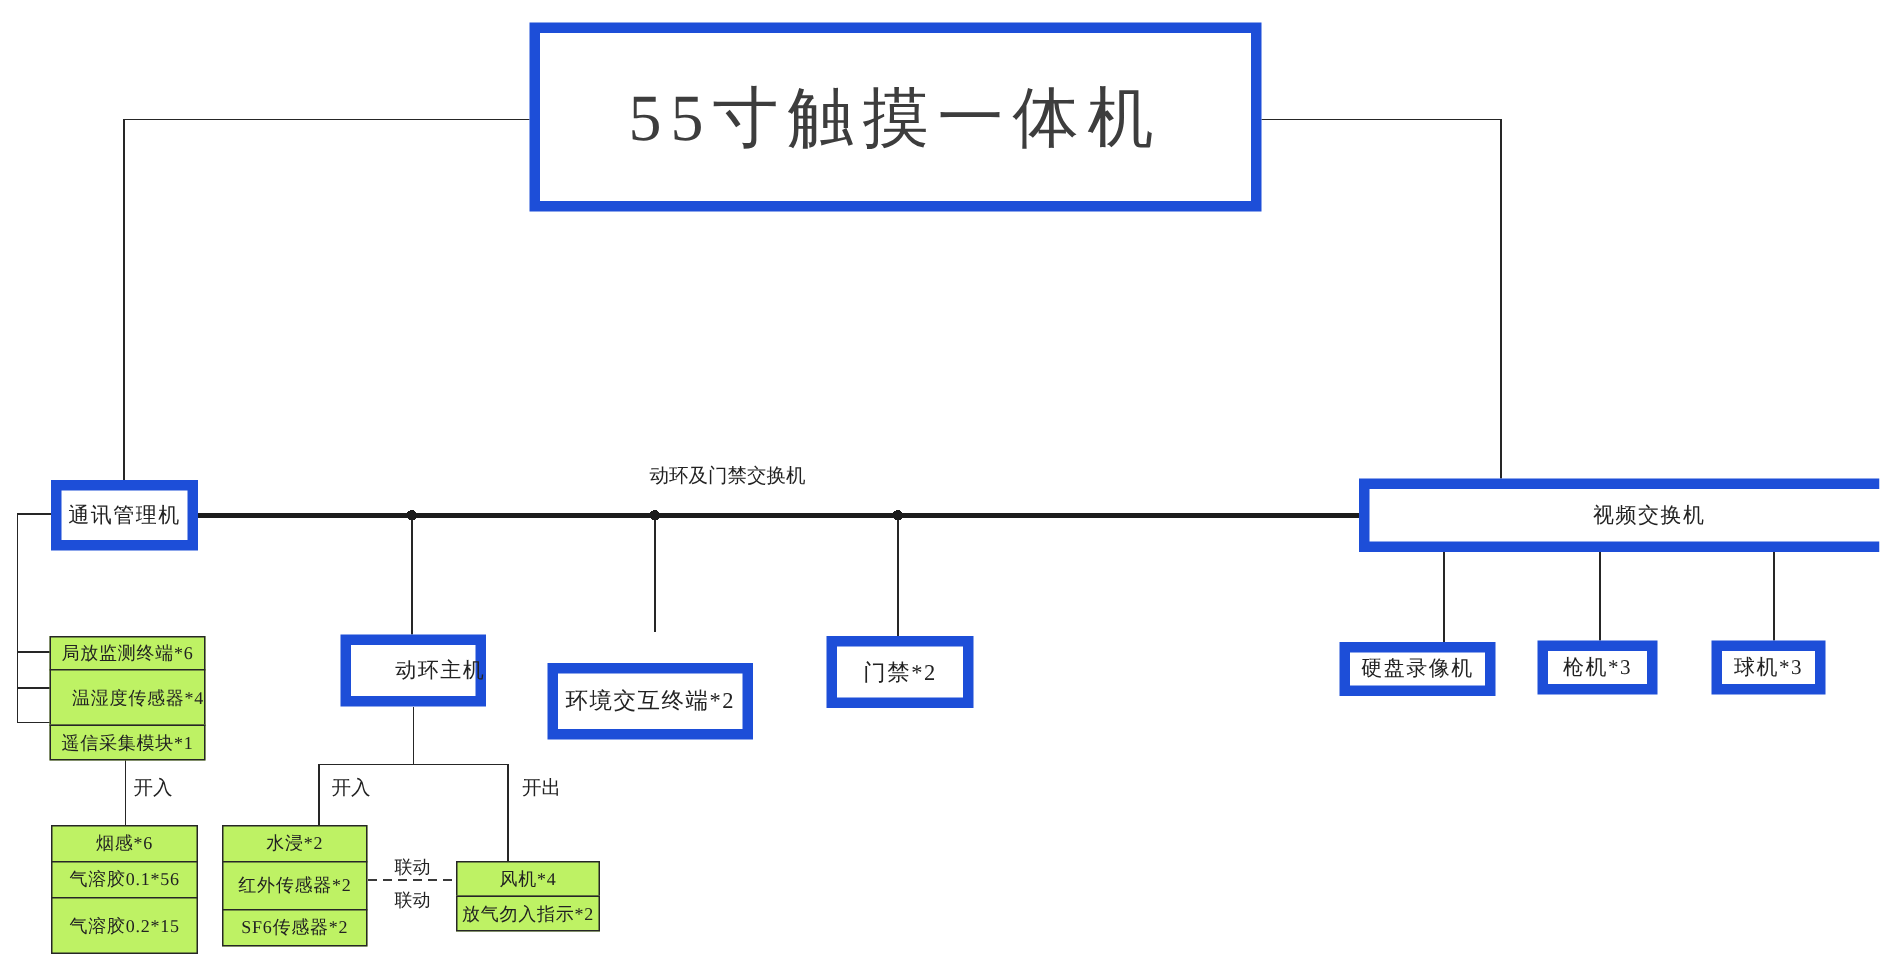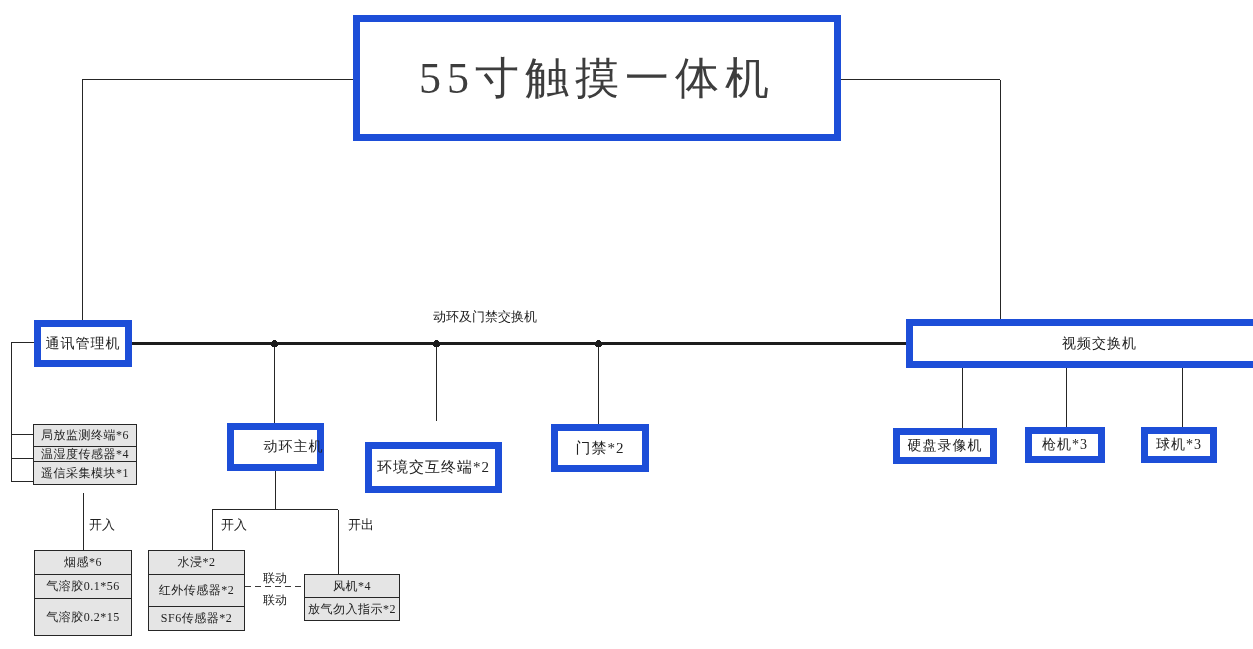--- a/index.html
+++ b/index.html
@@ -27,21 +27,21 @@
   }
   .title-box {
     font-size:44px;
     letter-spacing:6px;
     color:#3d3d3d;
     font-weight:400;
   }
   .stack { position:absolute; }
   .stack .row {
     border:1px solid #262626;
-    background:#e5e5e5;
+    background:#bef264;
     display:flex; align-items:center; justify-content:center;
     white-space:nowrap;
     font-size:12px;
     letter-spacing:0.5px;
   }
   .stack .row + .row { margin-top:-1px; }
   .lbl {
     position:absolute;
     white-space:nowrap;
     color:#222222;
@@ -127,21 +127,21 @@
     <span>枪机*3</span>
   </div>
   <div class="box" style="left:1141px; top:427px; width:76px; height:36px;">
     <span>球机*3</span>
   </div>
 
   <div class="stack" style="left:33px; top:424px; width:104px;">
     <div class="row" style="height:23px;">
       <span>局放监测终端*6</span>
     </div>
-    <div class="row" style="height:16px;">
+    <div class="row" style="height:38px;justify-content:flex-end;">
       <span>温湿度传感器*4</span>
     </div>
     <div class="row" style="height:24px;">
       <span>遥信采集模块*1</span>
     </div>
   </div>
 
   <div class="stack" style="left:34px; top:550px; width:98px;">
     <div class="row" style="height:25px;">
       <span>烟感*6</span>

